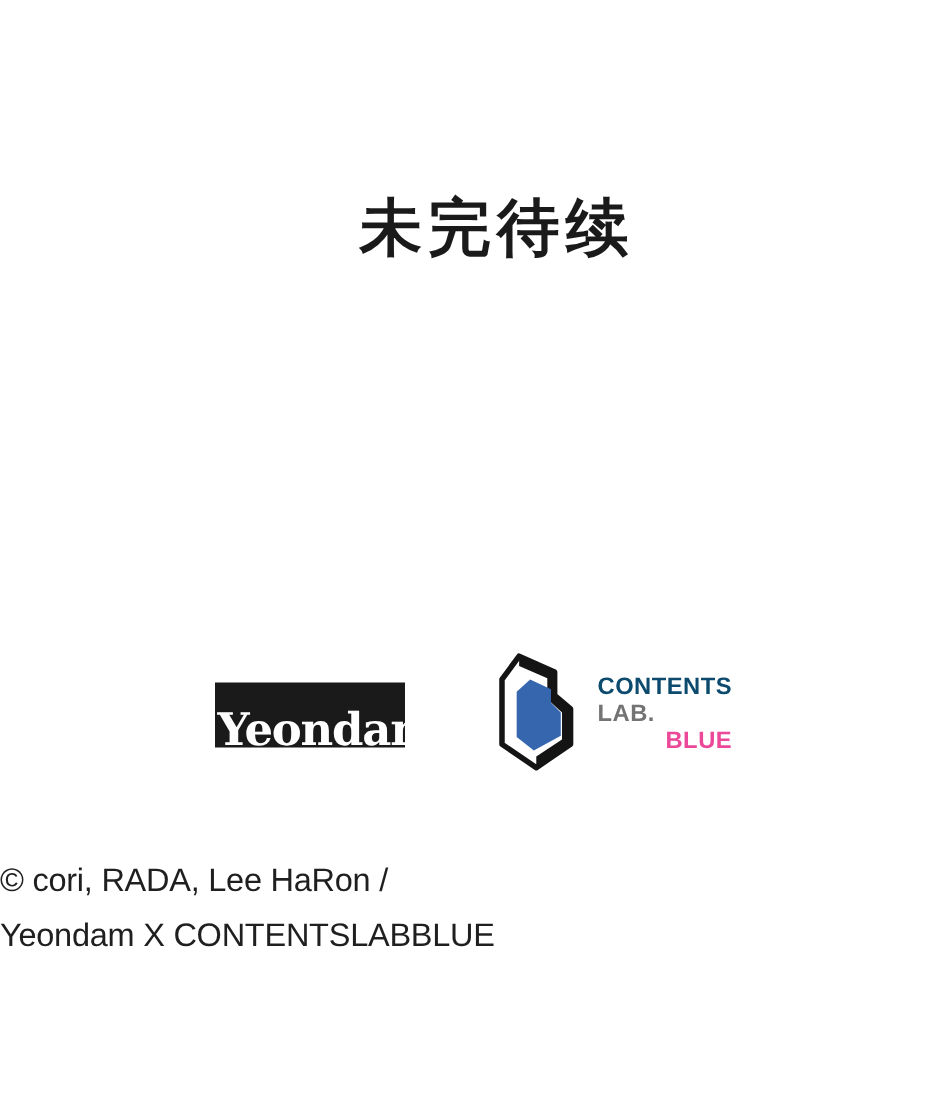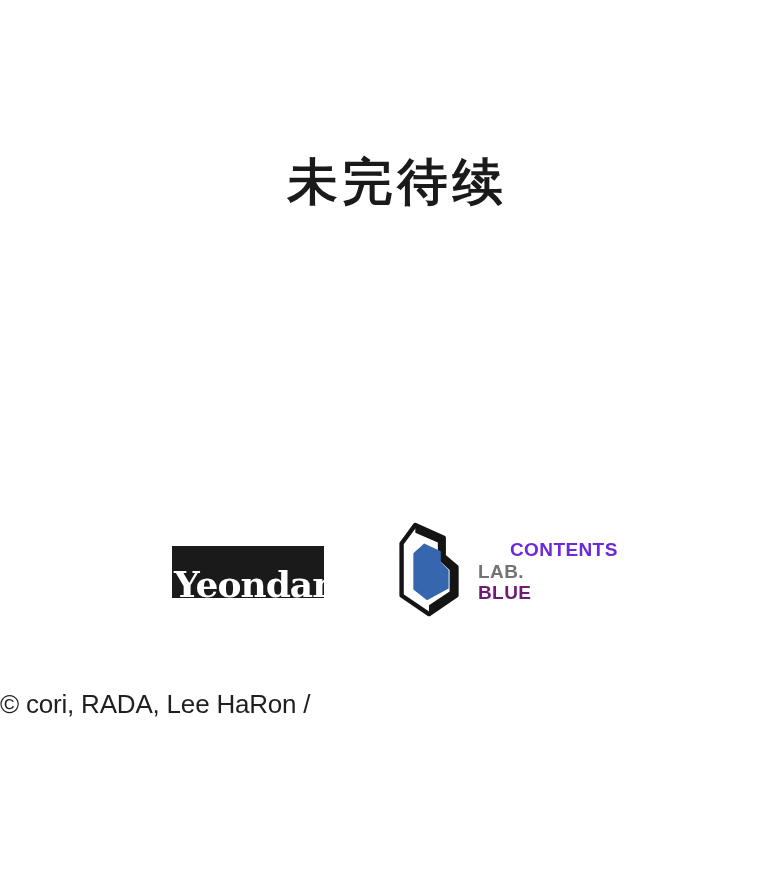--- a/index.html
+++ b/index.html
@@ -93,24 +93,25 @@
     <svg class="clb-icon" viewBox="0 0 66 99" xmlns="http://www.w3.org/2000/svg">
 
       <path d="M18,4 L47,17 L47,36 L60,47 L60,76 L32,95 L4,76 L4,23 Z" stroke="#141414" stroke-width="4.5" stroke-linejoin="round" fill="#ffffff"></path>
 
       <path d="M18,4 L47,17 L47,36 L60,47 L60,76 L32,95 L32,86 L53,72 L53,50 L41,39 L41,22 L18,12 Z" fill="#141414"></path>
 
       <path d="M27,23 L44,31 L44,42 L52,50 L52,69 L30,81 L16,70 L16,33 Z" fill="#3566ae"></path>
     </svg>
 
     <div class="clb-text">
-      <div style="color: #6d28d9; margin-left: 32px;">CONTENTS</div>
+      <div style="color: #0c4a6e;">CONTENTS</div>
       <div style="color: #737373;">LAB.</div>
-      <div style="color: #701a75;">BLUE</div>
+      <div style="color: #ec4899; text-align: right;">BLUE</div>
     </div>
 
   </div>
 
   <div class="credits" style="color: rgb(31, 31, 31);">
     <div>© cori, RADA, Lee HaRon /</div>
+    <div>Yeondam X CONTENTSLABBLUE</div>
   </div>
 
 </div>
 
 </body></html>

